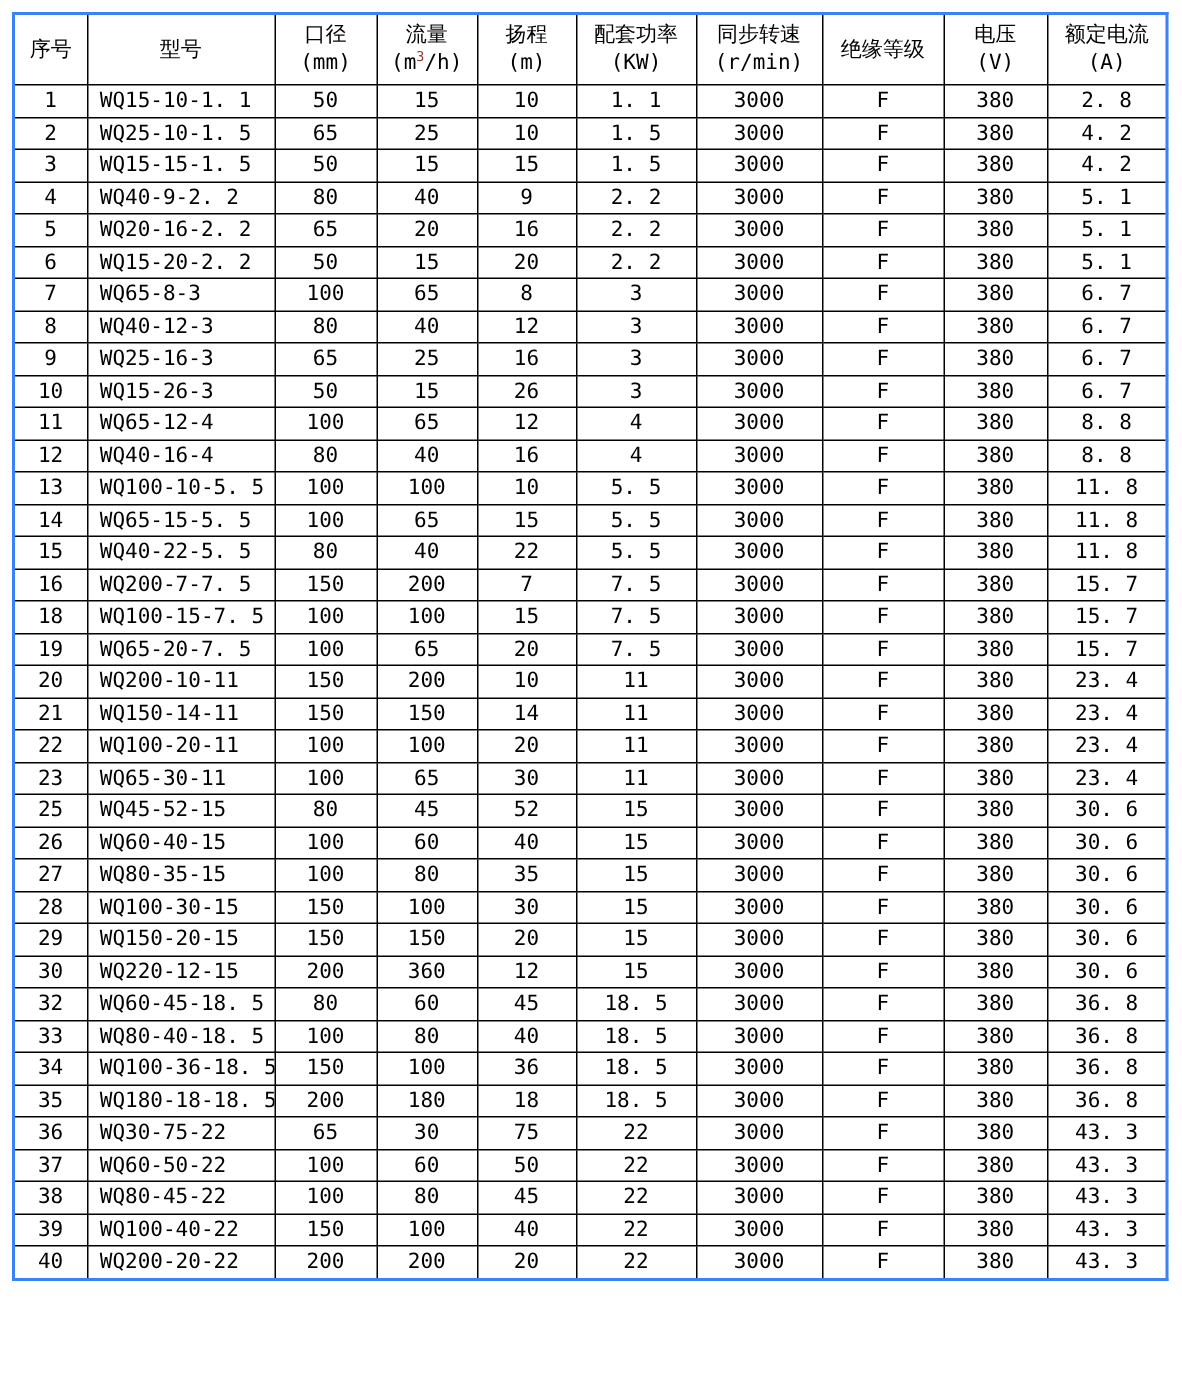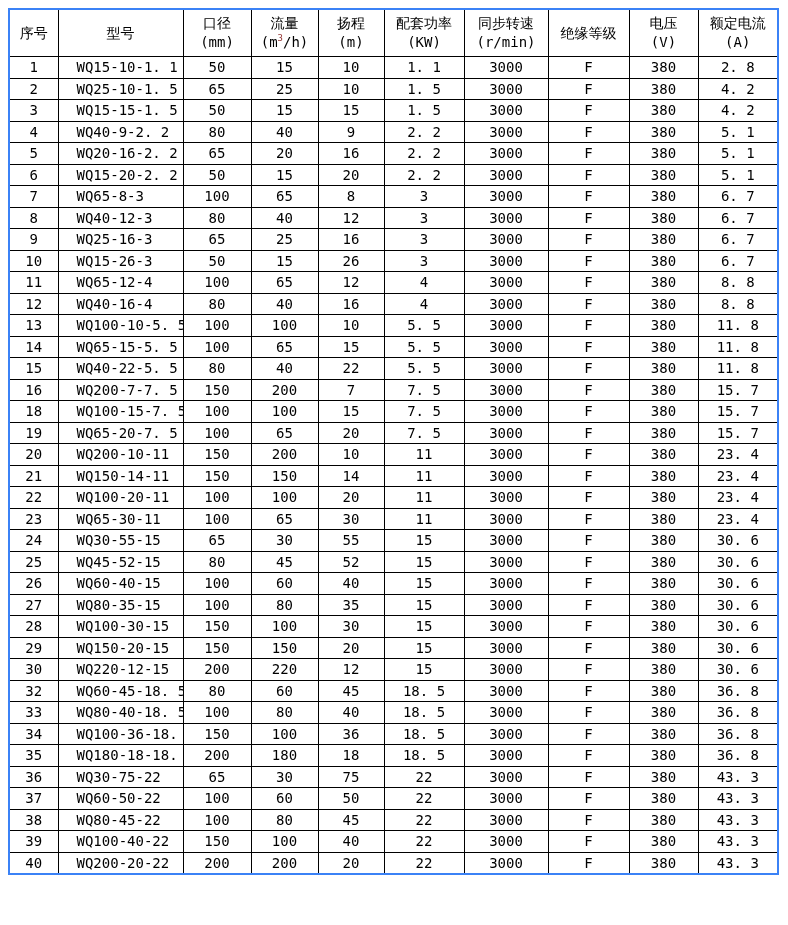--- a/index.html
+++ b/index.html
@@ -35,21 +35,21 @@
     font-size: 14px;
     line-height: 19px;
   }
   table.spec td {
     height: 20.5px;
     font-size: 14px;
     line-height: 20px;
   }
   table.spec td.model-cell {
     text-align: left;
-    padding-left: 18px;
+    padding-left: 8px;
   }
   .h-unit:empty { display: none; }
   sup.sup3 {
     font-size: 9px;
     line-height: 0;
     vertical-align: super;
     color: #943634;
   }
 </style>
 </head>
@@ -372,32 +372,20 @@
           <td>100</td>
           <td>65</td>
           <td>30</td>
           <td>11</td>
           <td>3000</td>
           <td>F</td>
           <td>380</td>
           <td>23. 4</td>
         </tr>
         <tr>
-          <td>24</td>
-          <td class="model-cell">WQ30-55-15</td>
-          <td>65</td>
-          <td>30</td>
-          <td>55</td>
-          <td>15</td>
-          <td>3000</td>
-          <td>F</td>
-          <td>380</td>
-          <td>30. 6</td>
-        </tr>
-        <tr>
           <td>25</td>
           <td class="model-cell">WQ45-52-15</td>
           <td>80</td>
           <td>45</td>
           <td>52</td>
           <td>15</td>
           <td>3000</td>
           <td>F</td>
           <td>380</td>
           <td>30. 6</td>
@@ -447,21 +435,21 @@
           <td>15</td>
           <td>3000</td>
           <td>F</td>
           <td>380</td>
           <td>30. 6</td>
         </tr>
         <tr>
           <td>30</td>
           <td class="model-cell">WQ220-12-15</td>
           <td>200</td>
-          <td>220</td>
+          <td>360</td>
           <td>12</td>
           <td>15</td>
           <td>3000</td>
           <td>F</td>
           <td>380</td>
           <td>30. 6</td>
         </tr>
         <tr>
           <td>32</td>
           <td class="model-cell">WQ60-45-18. 5</td>

